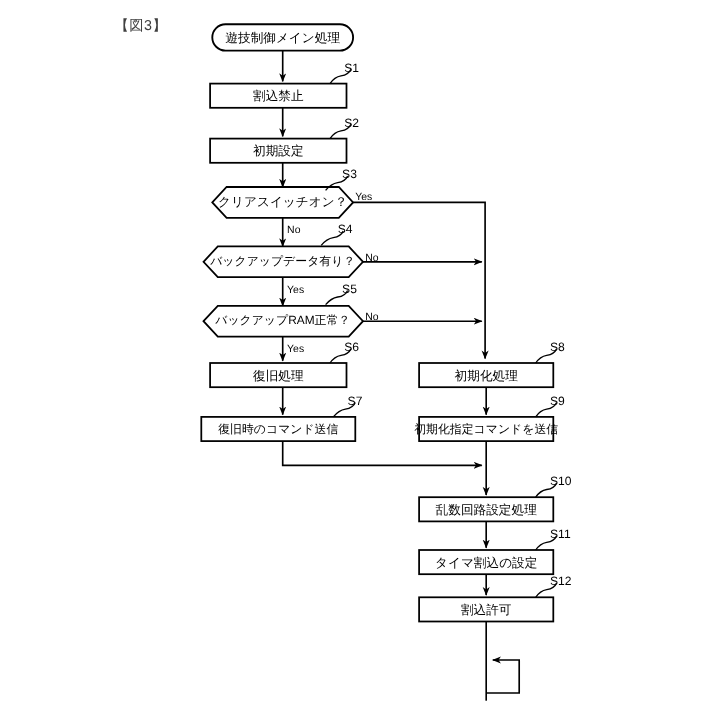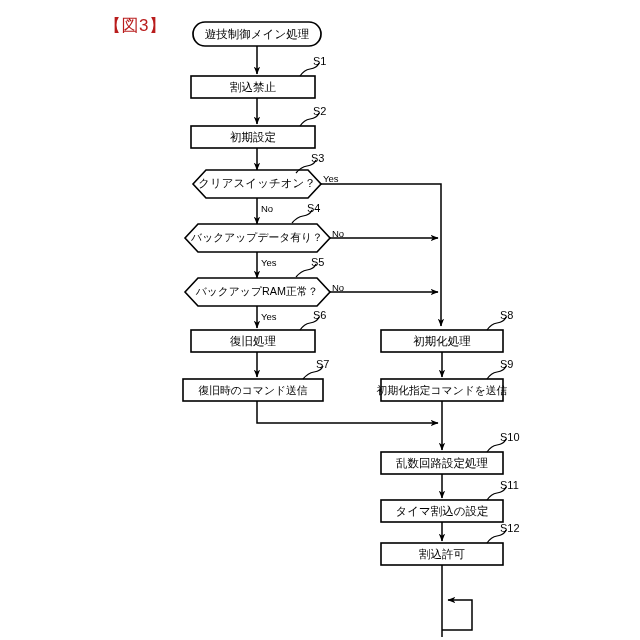--- a/index.html
+++ b/index.html
@@ -15,22 +15,22 @@
     position: relative;
     width: 640px;
     height: 640px;
     background: #ffffff;
     overflow: hidden;
   }
   #figure-title {
     position: absolute;
     left: 104px;
     top: 14px;
-    font-size: 17px;
-    color: #b91c1c;
+    font-size: 13px;
+    color: #404040;
     letter-spacing: 0.5px;
     white-space: nowrap;
   }
   svg#flow-canvas {
     position: absolute;
     left: 0;
     top: 0;
     width: 640px;
     height: 640px;
   }

